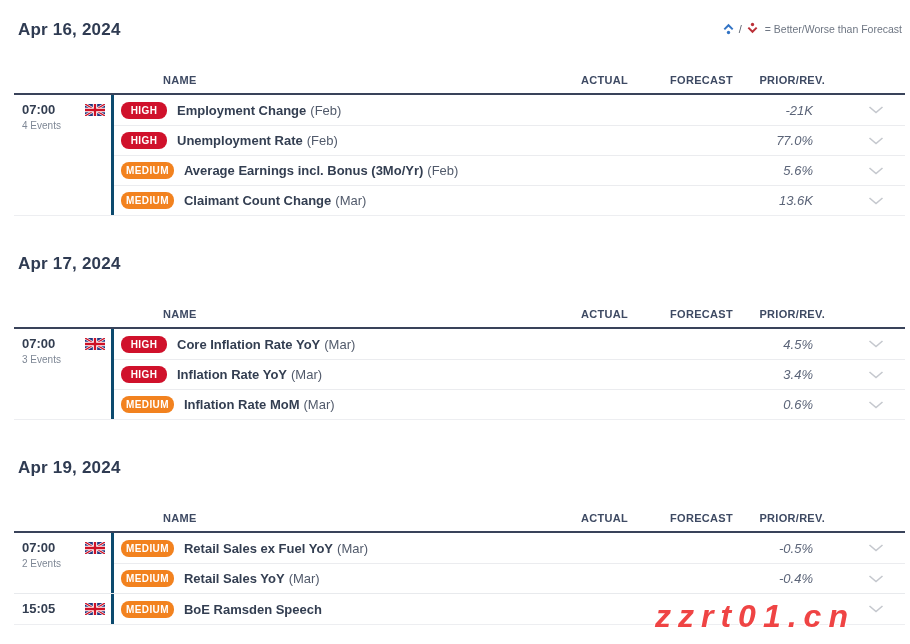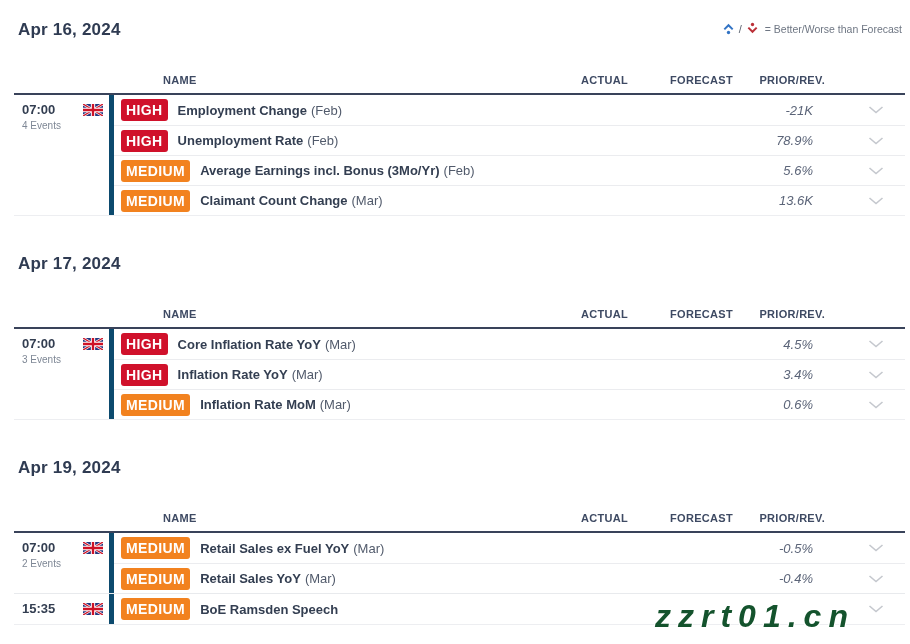--- a/index.html
+++ b/index.html
@@ -26,51 +26,51 @@
            align-items:end; height:24px; padding-bottom:7px;
            border-bottom:2px solid #39435A; }
   .thead .th { font-size:11px; font-weight:700; color:#3E4A63; letter-spacing:.3px; }
   .th.name   { padding-left:49px; }
   .th.num    { text-align:right; }
   .th.prior  { padding-right:8px; }
 
   .group { display:flex; }
   .group + .group { border-top:1px solid #E8EAED; }
 
-  .timecell { width:100px; flex:0 0 100px; border-right:5px solid #0c4a6e;
+  .timecell { width:100px; flex:0 0 100px; border-right:3px solid #0c4a6e;
               display:flex; align-items:flex-start; padding:8px 6px 0 8px; }
   .time  { font-size:13px; font-weight:700; color:#333E51; line-height:14px; }
   .ecount{ font-size:10px; color:#7E8795; margin-top:3px; }
   .flag  { margin-left:auto; margin-top:1px; display:block; }
 
   .events { flex:1; display:flex; flex-direction:column; }
   .event  { display:grid; grid-template-columns:1fr 105px 105px 100px 72px;
             align-items:center; height:30px; }
   .event + .event { border-top:1px solid #EBECEF; }
 
   .ename { display:flex; align-items:center; padding-left:7px; }
-  .badge { display:inline-block; min-width:46px; text-align:center; font-size:14px;
+  .badge { display:inline-block; min-width:46px; text-align:center; font-size:10px;
            font-weight:700; color:#fff; letter-spacing:.4px; padding:3px 5px;
-           border-radius:3px; }
+           border-radius:8px; }
   .badge.high   { background:#D0112B; }
   .badge.medium { background:#F2821F; }
   .nm { font-size:13px; font-weight:700; color:#333E51; margin-left:10px; white-space:nowrap; }
   .pd { font-size:13px; color:#515A6B; margin-left:4px; }
 
   .cell { font-size:13px; color:#5B6478; text-align:right;font-style:italic; }
   .cell.prior { padding-right:20px; }
   .chev { display:flex; justify-content:center; padding-left:14px; cursor:pointer; }
 
   
   .wm1 { position:absolute; left:633px; top:527px; font-size:67px; font-weight:700;
          color:rgba(255,255,255,0.45); -webkit-text-stroke:2px rgba(168,174,184,0.6);
          text-shadow:0 0 1px rgba(168,174,184,0.4); letter-spacing:2px;
          white-space:nowrap; pointer-events:none; z-index:5; }
   .wm2 { position:absolute; left:655px; top:598px; font-size:32px; font-weight:700;
-         font-style:italic; letter-spacing:7px; color:#14532d;
+         font-style:italic; letter-spacing:7px; color:#ef4444;
          text-shadow:-1px -1px 0 #fff, 1px -1px 0 #fff, -1px 1px 0 #fff, 1px 1px 0 #fff;
          white-space:nowrap; pointer-events:none; z-index:5; }
 </style>
 </head>
 <body>
 
 <div class="page">
 
   <div class="legend">
     <svg width="13" height="13" viewBox="0 0 14 14">
@@ -130,21 +130,21 @@
           </div>
 
           <div class="event">
             <div class="ename">
               <span class="badge high">HIGH</span>
               <span class="nm">Unemployment Rate</span>
               <span class="pd">(Feb)</span>
             </div>
             <div class="cell"></div>
             <div class="cell"></div>
-            <div class="cell prior">78.9%</div>
+            <div class="cell prior">77.0%</div>
             <div class="chev">
               <svg width="16" height="8" viewBox="0 0 16 8">
                   <path d="M1.5 1 L8 6.5 L14.5 1" fill="none" stroke="#C5C8CE" stroke-width="1.6"></path>
                 </svg>
             </div>
           </div>
 
           <div class="event">
             <div class="ename">
               <span class="badge medium">MEDIUM</span>
@@ -322,21 +322,21 @@
                 </svg>
             </div>
           </div>
 
         </div>
       </div>
 
       <div class="group">
         <div class="timecell">
           <div>
-            <div class="time">15:35</div>
+            <div class="time">15:05</div>
             <div class="ecount"></div>
           </div>
           <svg class="flag" width="20" height="12" viewBox="0 0 60 36">
             <rect width="60" height="36" fill="#23367F"></rect>
             <path d="M0,0 L60,36 M60,0 L0,36" stroke="#fff" stroke-width="8"></path>
             <path d="M0,0 L60,36 M60,0 L0,36" stroke="#CE1126" stroke-width="4"></path>
             <path d="M30,0 V36 M0,18 H60" stroke="#fff" stroke-width="13"></path>
             <path d="M30,0 V36 M0,18 H60" stroke="#CE1126" stroke-width="7"></path>
           </svg>
         </div>

